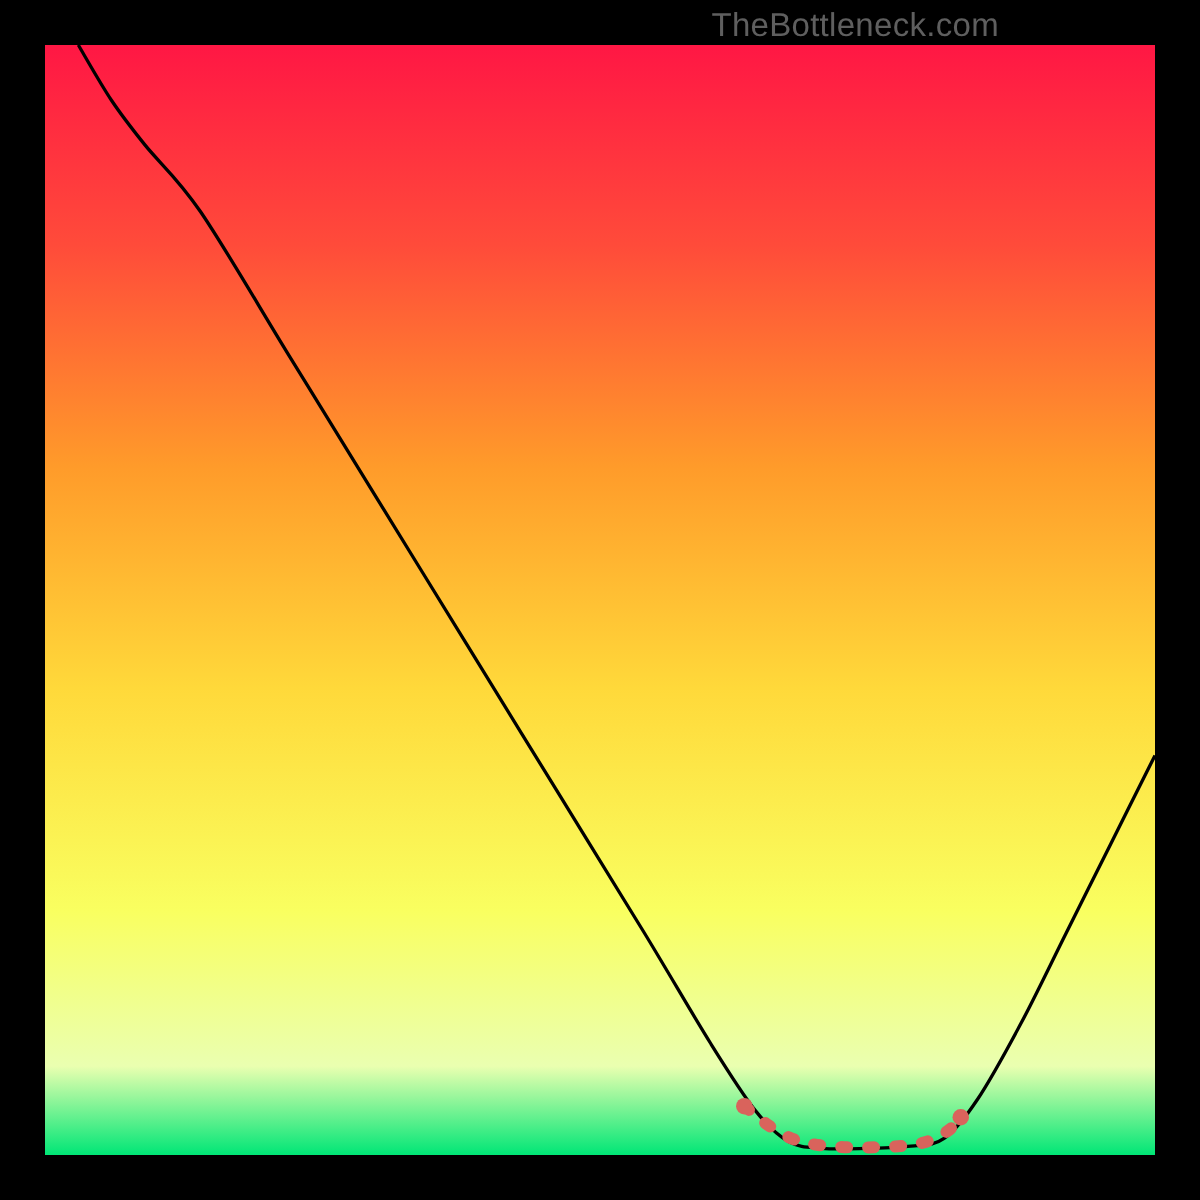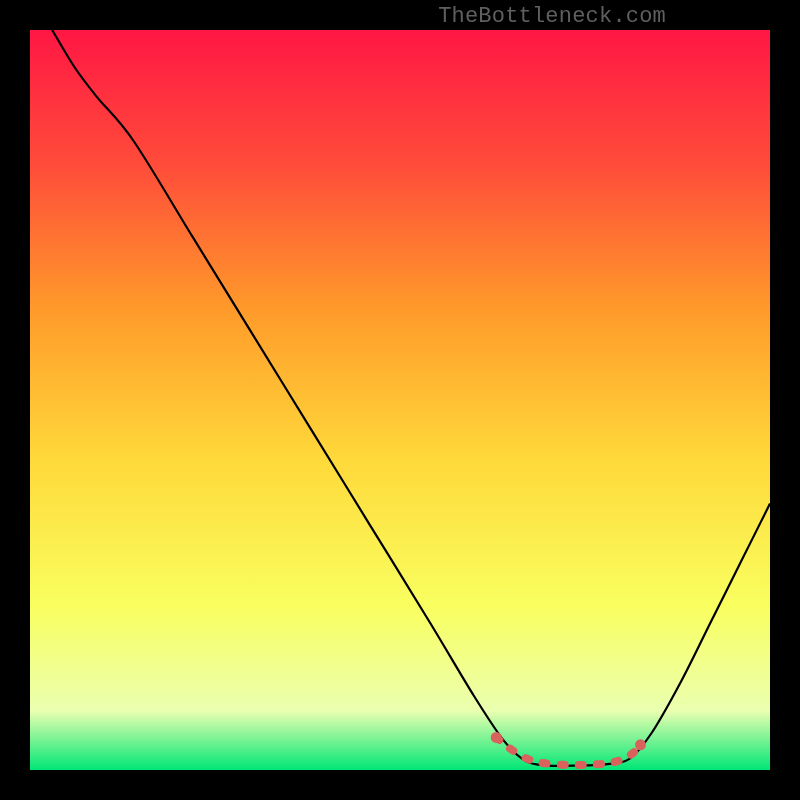--- a/index.html
+++ b/index.html
@@ -9,21 +9,20 @@
     width: 800px;
     height: 800px;
     overflow: hidden;
     font-family: Arial, Helvetica, sans-serif;
   }
   .frame {
     position: relative;
     width: 676px;
     height: 800px;
     background: #000;
-    font-family: Liberation Mono, monospace;
   }
   .watermark {
     position: absolute;
     top: 4px;
     right: 10px;
     color: #5f5f5f;
     font-size: 22px;
     font-weight: 500;
     letter-spacing: 0.2px;
     user-select: none;

